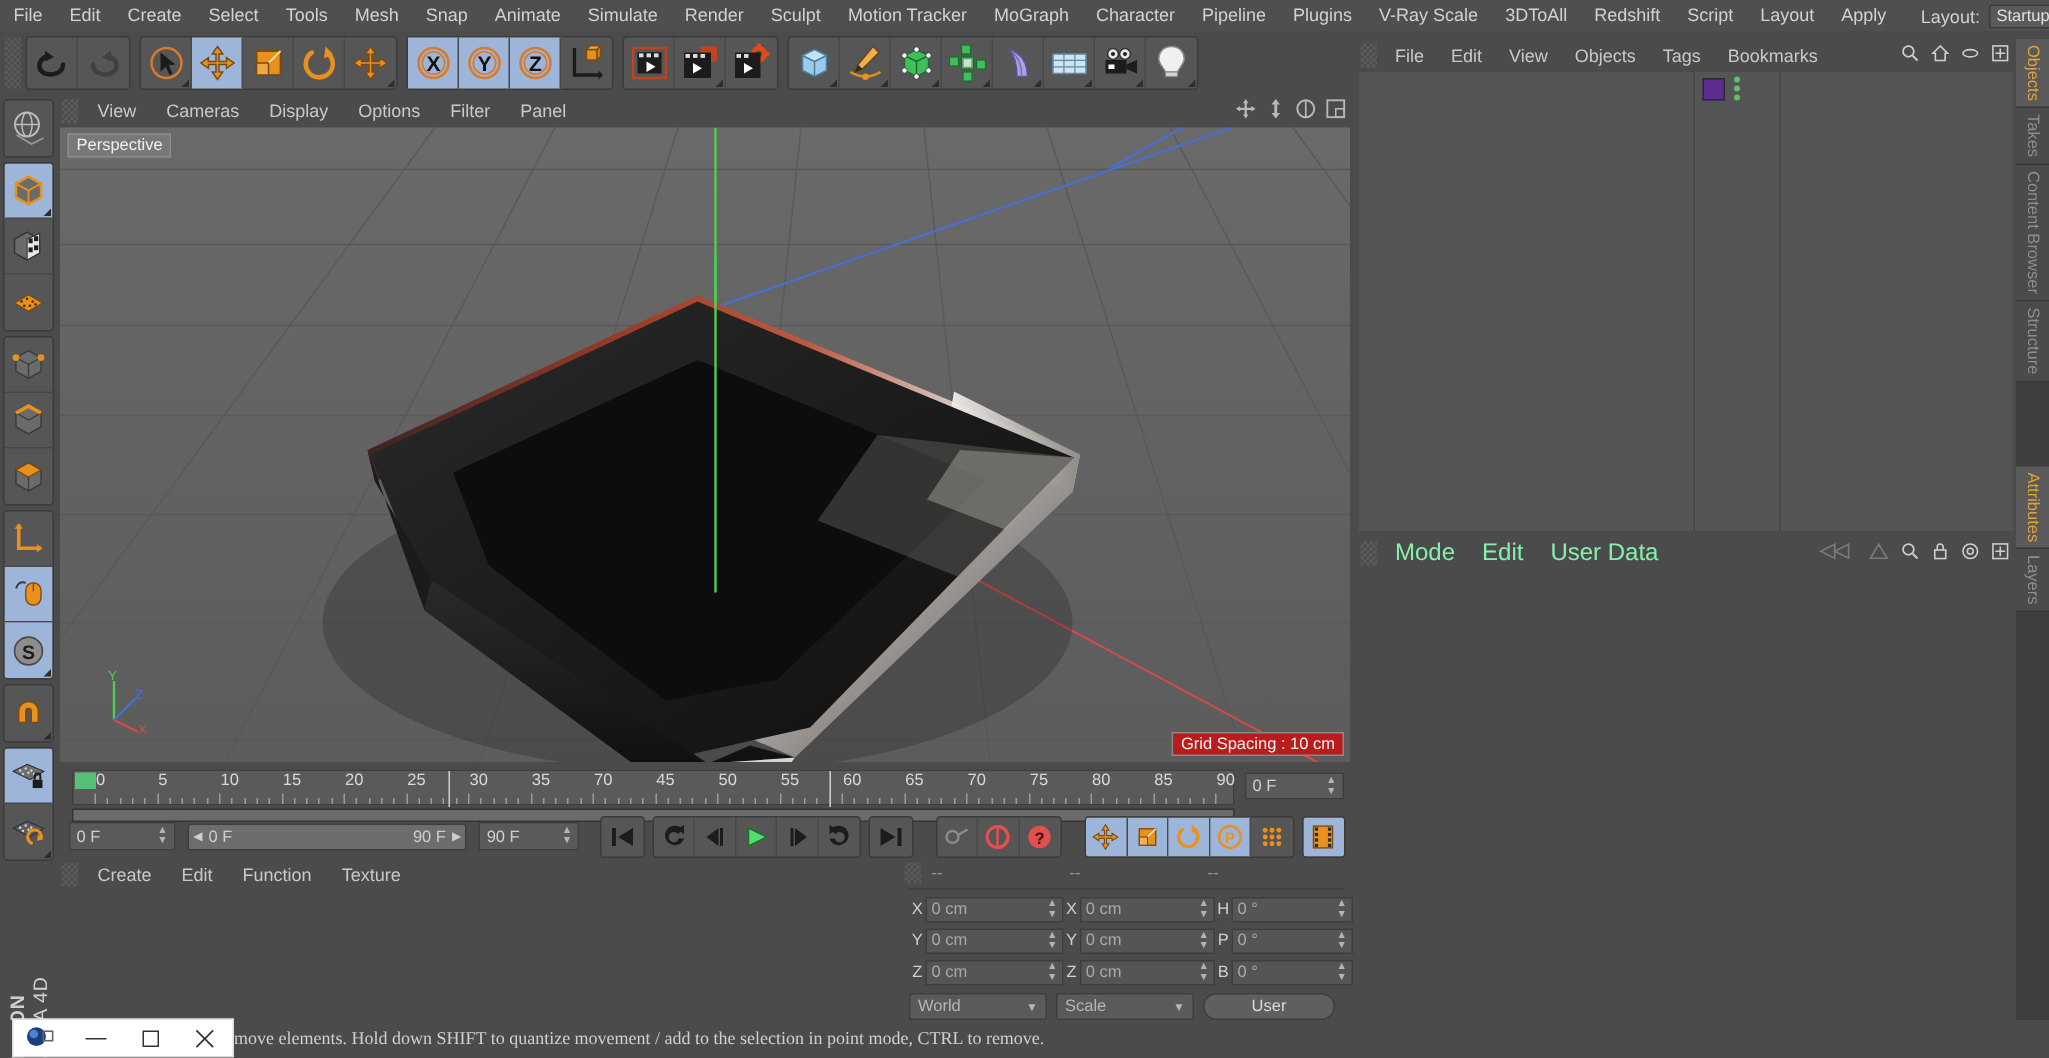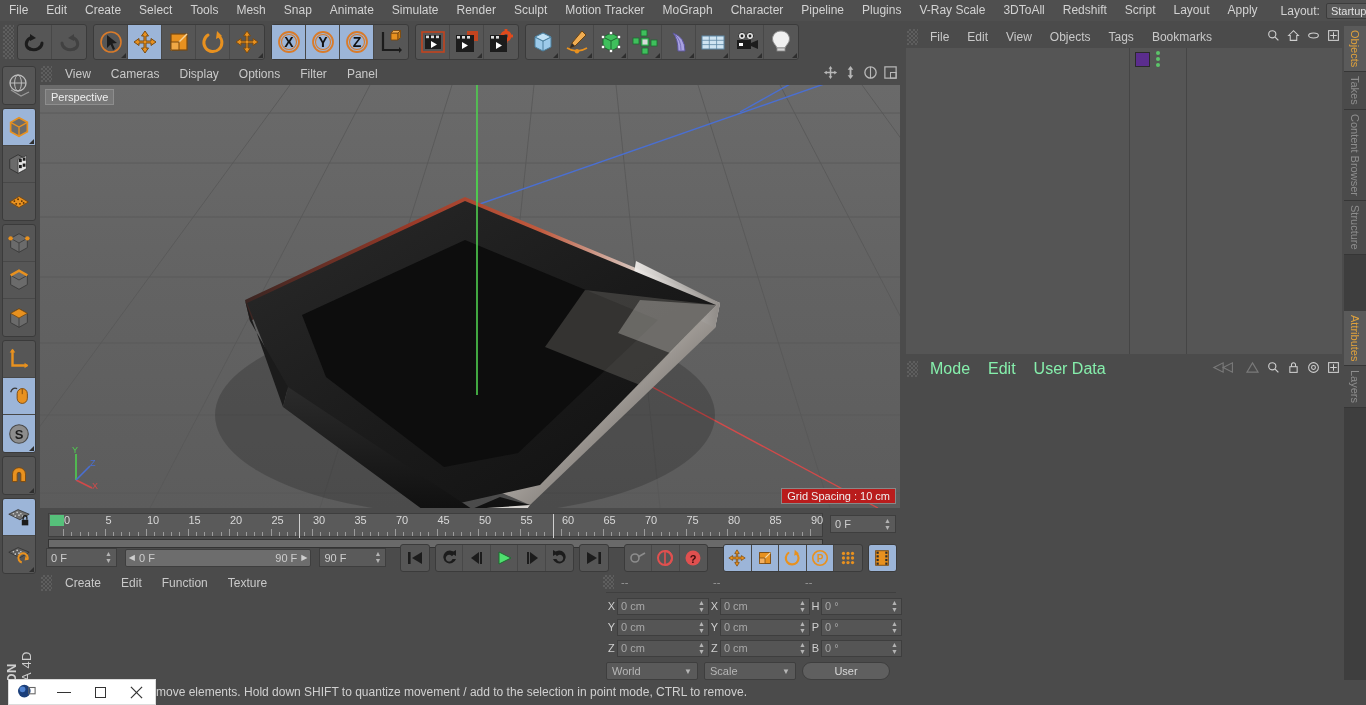--- a/index.html
+++ b/index.html
@@ -274,21 +274,21 @@
   }
   .vtab span {
     writing-mode: vertical-rl; font-size: 11px; color: #8e8e8e; padding: 4px 0;
   }
   .vtab.act { background: #5a5a5a; }
   .vtab.act span { color: #e0a23c; }
 
   
   .statusbar {
     position: absolute; left: 0; top: 680px; width: 1256px; height: 25px;
-    background: #4b4b4b; display: flex; align-items: center;
+    background: #4b4b4b; display: flex; align-items: center; font-family: Liberation Serif, serif;
   }
   .status-text {
     position: absolute; left: 156px; top: 0; height: 25px; line-height: 25px;
     font-size: 12px; color: #d0d0d0; white-space: nowrap;
   }
   .taskbar {
     position: absolute; left: 8px; top: 679px; width: 148px; height: 26px;
     background: #ffffff; display: flex; align-items: center;
     border: 1px solid #dcdcdc;
   }

